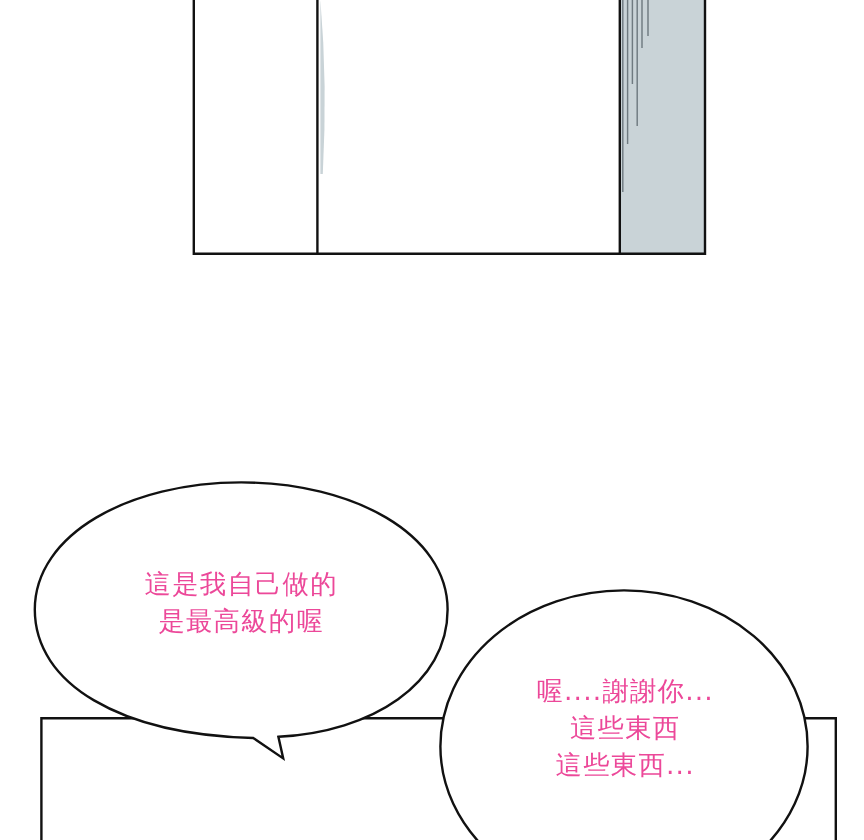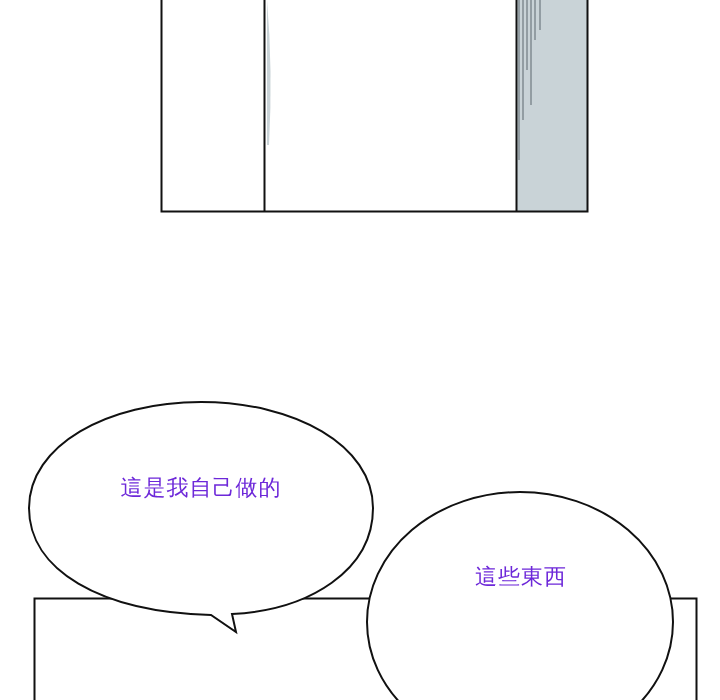--- a/index.html
+++ b/index.html
@@ -1,21 +1,21 @@
 <!DOCTYPE html>
 <html><head>
   <meta charset="utf-8">
   <style>
     html, body { margin: 0; padding: 0; background: #ffffff; }
     body { width: 720px; height: 700px; position: relative; overflow: hidden; font-family: "DejaVu Sans", sans-serif; }
     .layer { position: absolute; left: 0; top: 0; }
     .bubble-text {
       position: absolute;
       text-align: center;
-      color: #6d28d9;
+      color: #ec4899;
       font-family: "DejaVu Sans", sans-serif;
       font-size: 22px;
       line-height: 31px;
       white-space: nowrap;
       letter-spacing: 1px;
     }
     .bubble-text span { display: block; }
     #left-text { left: 29px; width: 344px; top: 472px; }
     #right-text { left: 368px; width: 306px; top: 561px; }
   </style>
@@ -36,17 +36,20 @@
 
   <path d="M34.5 700 L34.5 598.5 L696.5 598.5 L696.5 700" stroke="#111" stroke-width="2" fill="none"></path>
 
   <path d="M211 615 C 100 612, 29 570, 29 508 C 29 445, 108 402, 201 402 C 294 402, 373 445, 373 508 C 373 570, 310 610, 232 614 L 236 632 Z" fill="#ffffff" stroke="#111" stroke-width="2" stroke-linejoin="miter"></path>
 
   <ellipse cx="520" cy="622" rx="153" ry="130" fill="#ffffff" stroke="#111" stroke-width="2"></ellipse>
 </svg>
 
 <div id="left-text" class="bubble-text">
   <span>這是我自己做的</span>
+  <span>是最高級的喔</span>
 </div>
 
 <div id="right-text" class="bubble-text">
+  <span>喔....謝謝你...</span>
   <span>這些東西</span>
+  <span>這些東西...</span>
 </div>
 
 </body></html>

